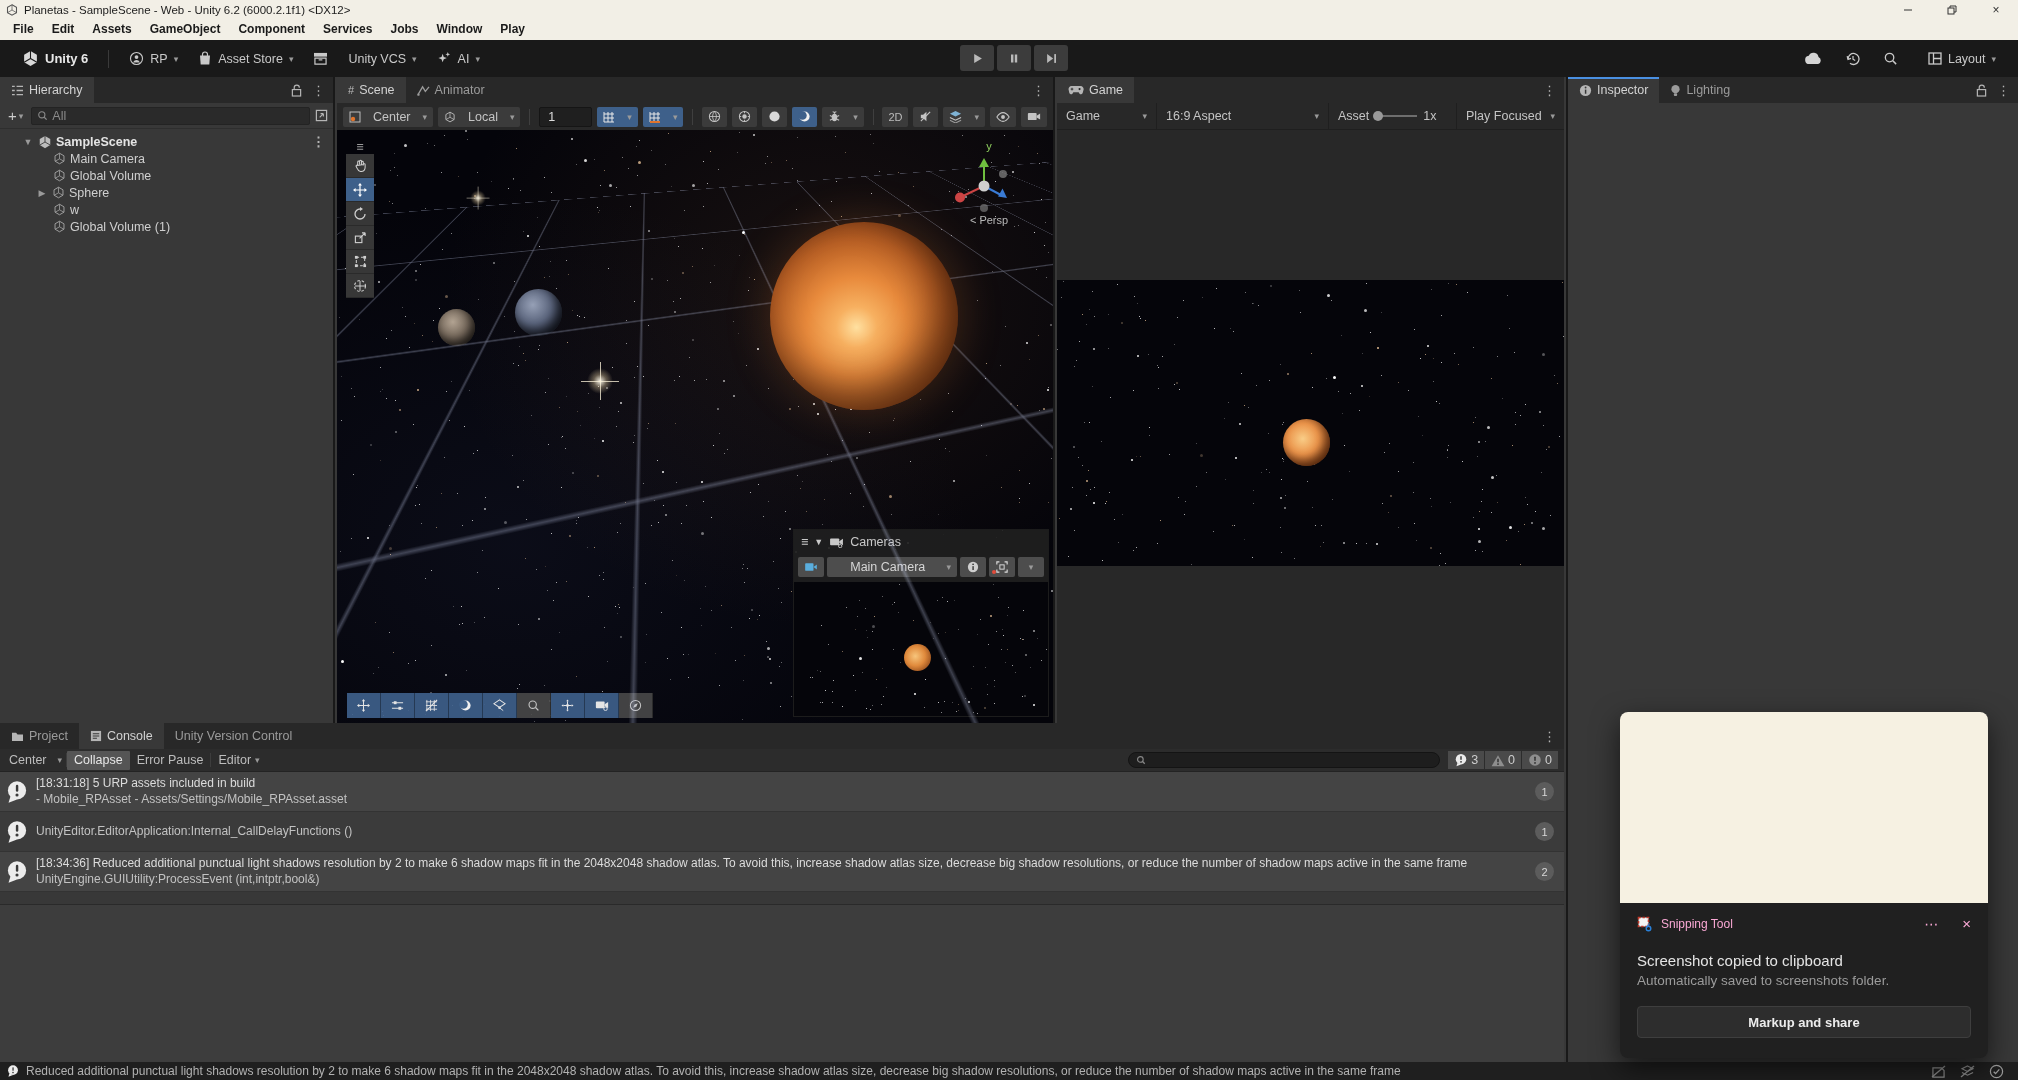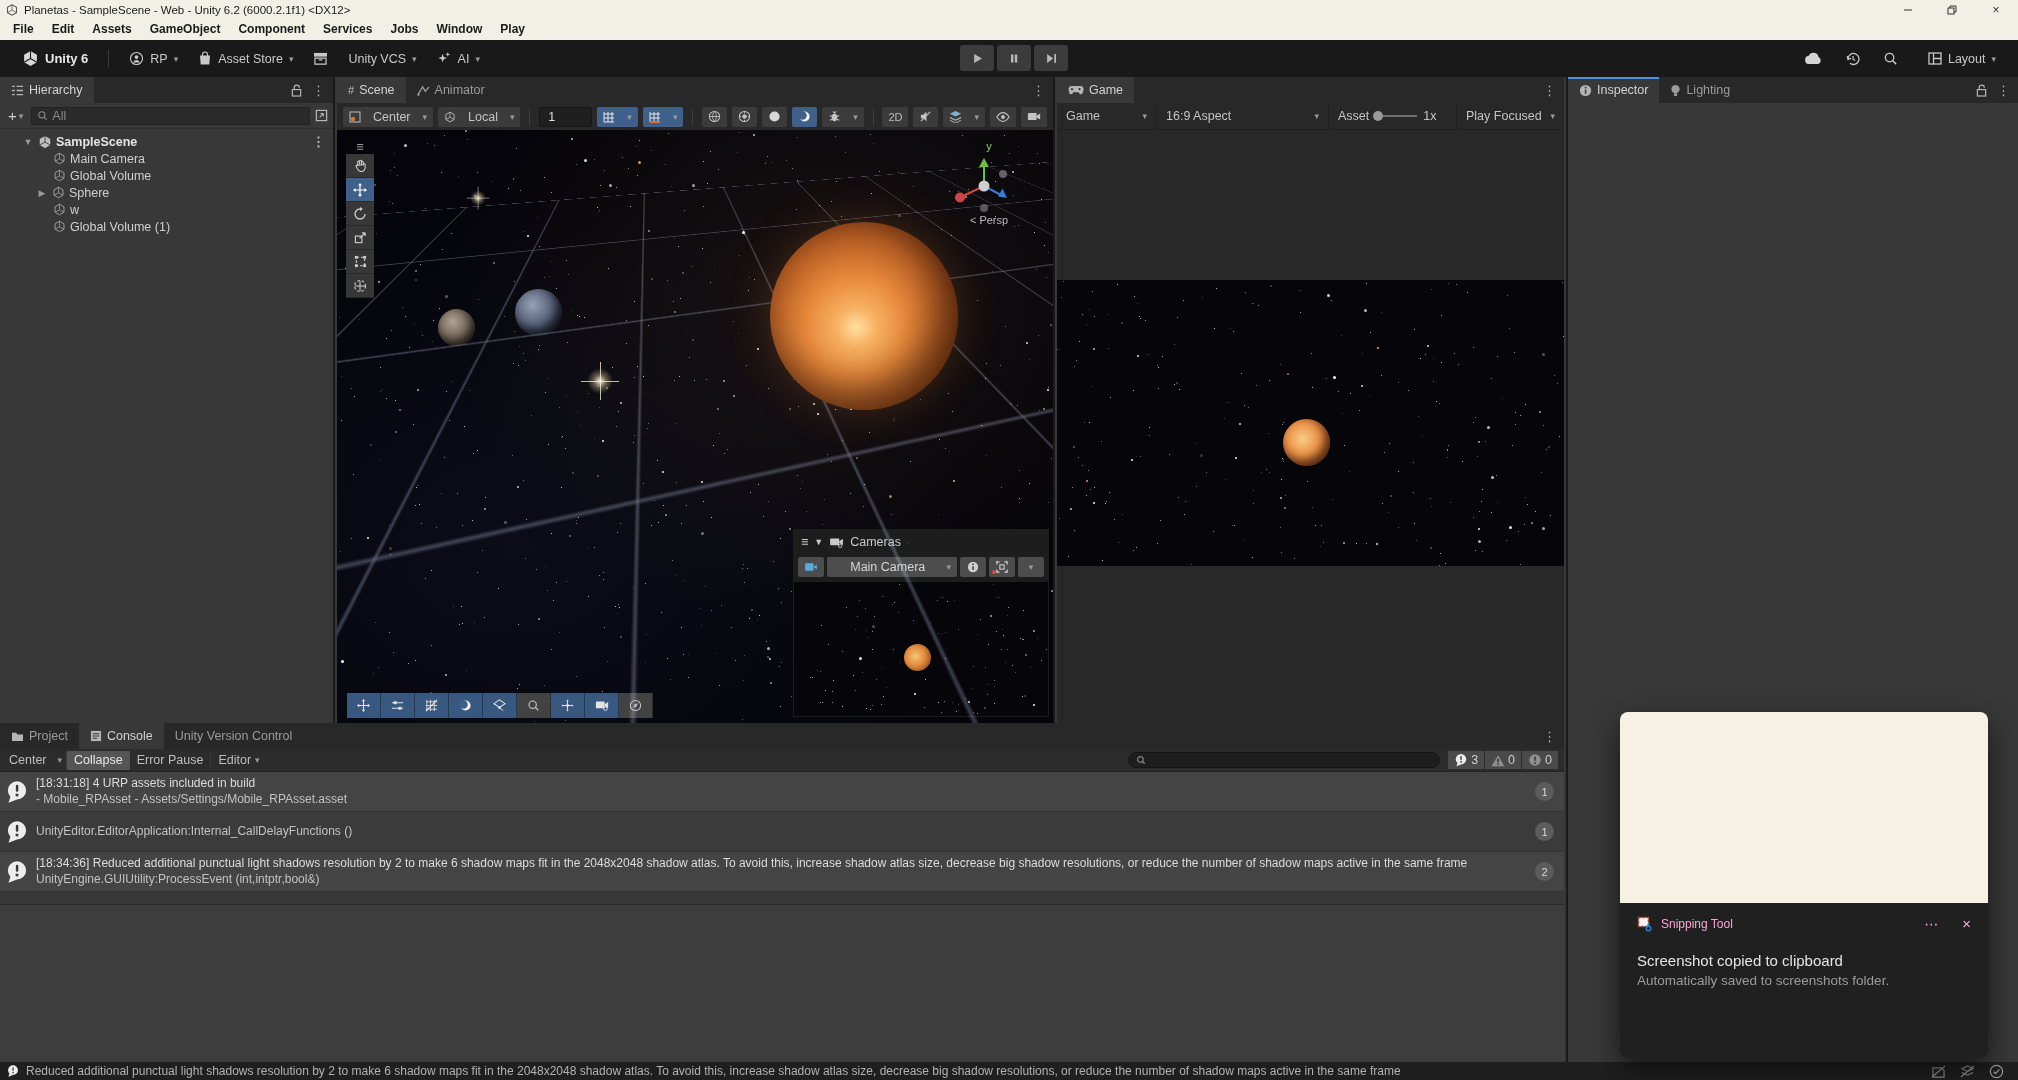--- a/index.html
+++ b/index.html
@@ -1841,21 +1841,21 @@
 
     <div class="console-list">
       <div class="console-row">
         <svg width="26" height="26" viewBox="0 0 16 16">
             <circle cx="8" cy="7" r="5.6" fill="#ececec"></circle>
             <path d="M4 10.6l-1.2 4L8 12.6z" fill="#ececec"></path>
             <rect x="7.3" y="3.6" width="1.5" height="4.2" rx=".75" fill="#3a3a3a"></rect>
             <circle cx="8" cy="9.8" r=".95" fill="#3a3a3a"></circle>
           </svg>
         <div class="crow-text">
-          <div>[18:31:18] 4 URP assets included in build</div>
+          <div>[18:31:18] 5 URP assets included in build</div>
           <div class="l2">- Mobile_RPAsset - Assets/Settings/Mobile_RPAsset.asset</div>
         </div>
         <div class="console-badge">1</div>
       </div>
       <div class="console-row">
         <svg width="26" height="26" viewBox="0 0 16 16">
             <circle cx="8" cy="7" r="5.6" fill="#ececec"></circle>
             <path d="M4 10.6l-1.2 4L8 12.6z" fill="#ececec"></path>
             <rect x="7.3" y="3.6" width="1.5" height="4.2" rx=".75" fill="#3a3a3a"></rect>
             <circle cx="8" cy="9.8" r=".95" fill="#3a3a3a"></circle>
@@ -1922,16 +1922,17 @@
             <circle cx="11.5" cy="12.5" r="2.3" fill="none" stroke="#2980d9" stroke-width="1.4"></circle>
             <path d="M9.5 11.5l3-4" stroke="#2980d9" stroke-width="1.2"></path>
           </svg>
         <span>Snipping Tool</span>
         <span class="sp"></span>
         <span style="font-size:14px;">⋯</span>
         <span style="font-size:15px; margin-left:16px;">×</span>
       </div>
       <div class="toast-title">Screenshot copied to clipboard</div>
       <div class="toast-sub">Automatically saved to screenshots folder.</div>
+      <div class="toast-btn">Markup and share</div>
     </div>
   </div>
 
 </div>
 
 </body></html>

